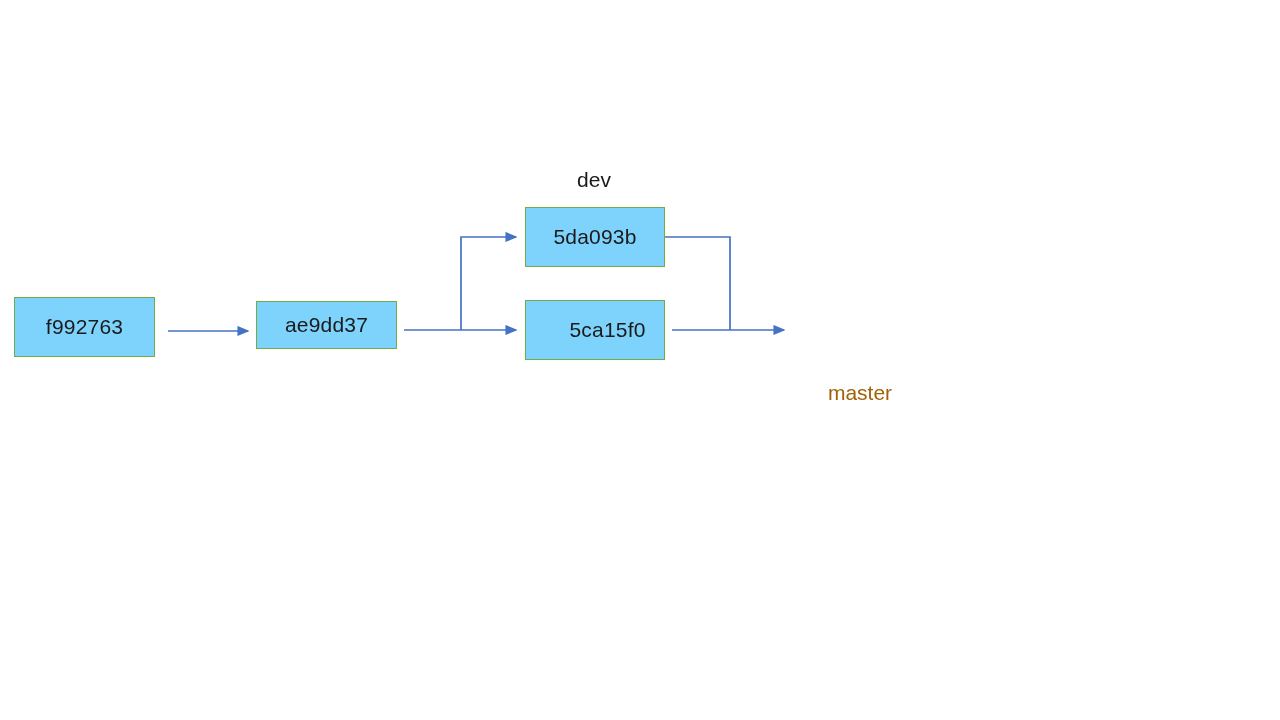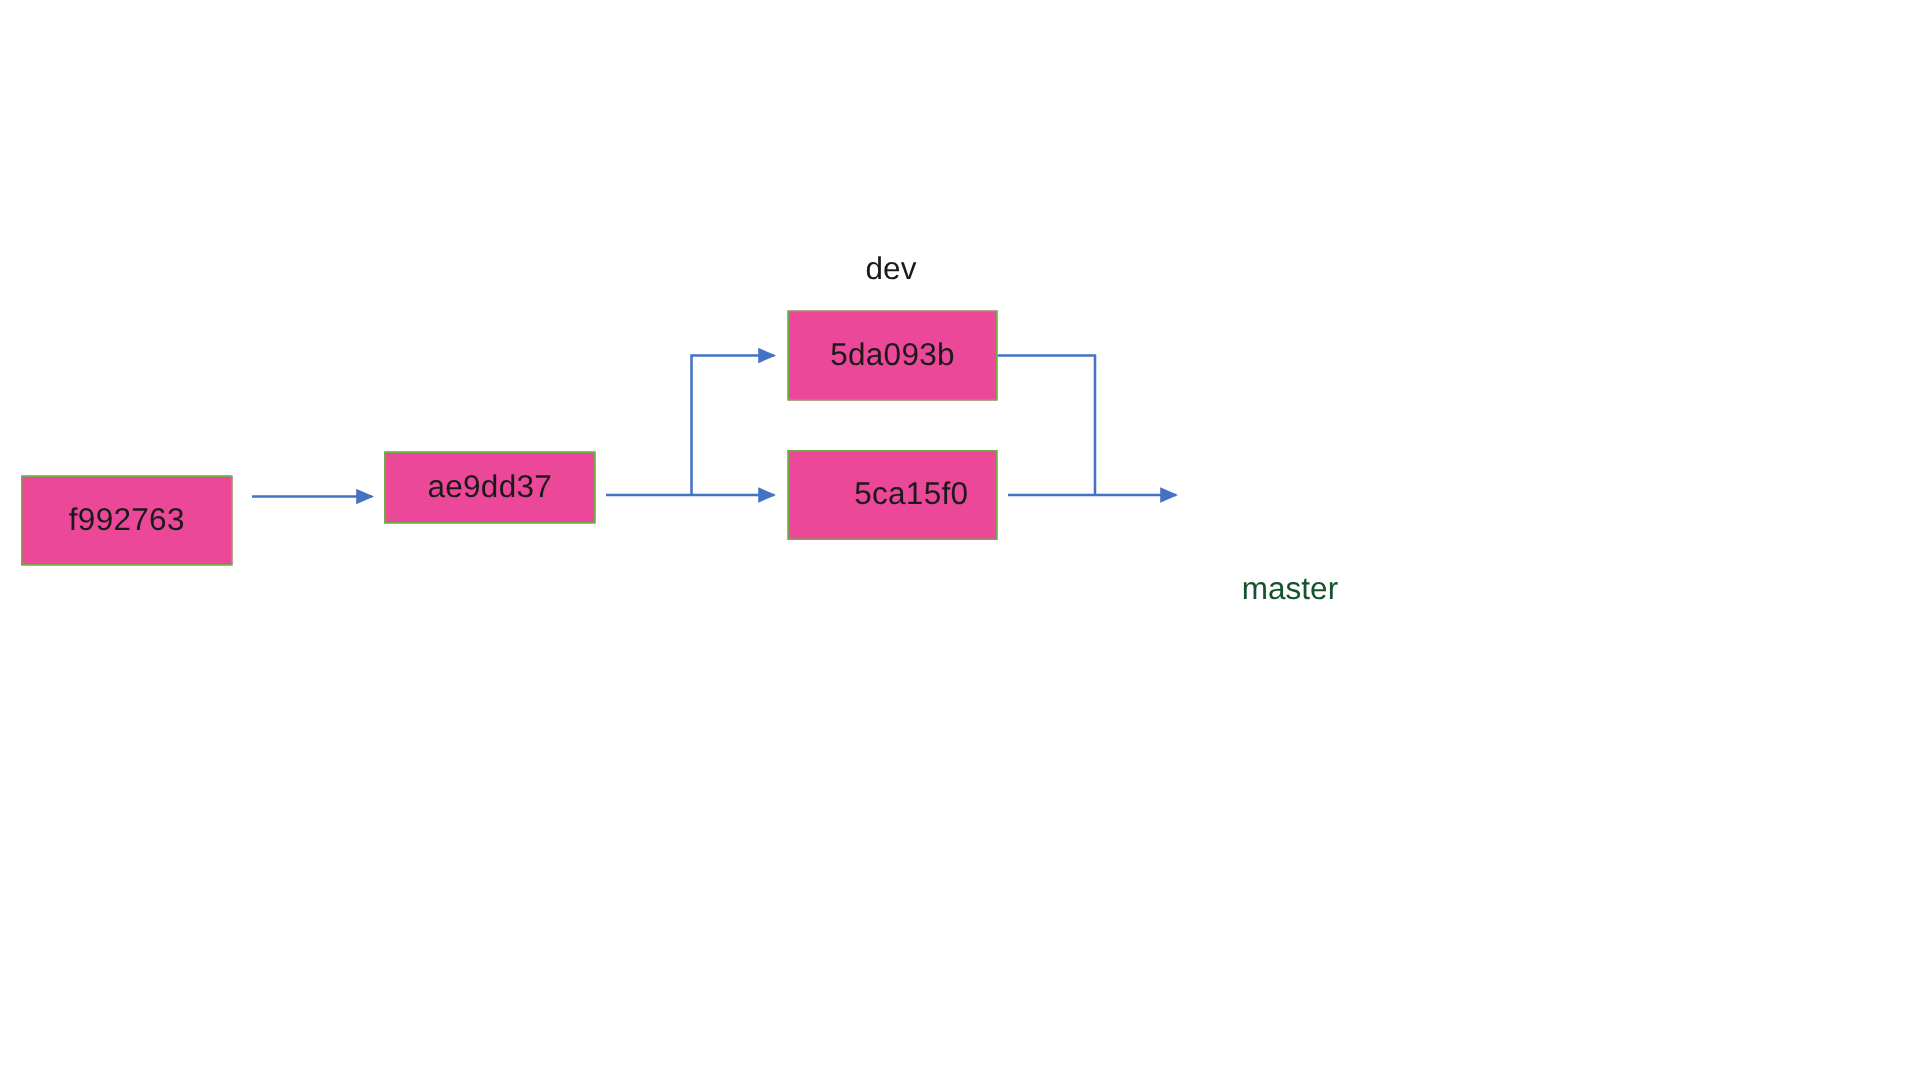--- a/index.html
+++ b/index.html
@@ -21,21 +21,21 @@
   .edges {
     position: absolute;
     left: 0;
     top: 0;
     width: 1280px;
     height: 720px;
   }
   .node {
     position: absolute;
     box-sizing: border-box;
-    background: #ec4899;
+    background: #7dd3fc;
     border: 1px solid #70AD47;
     display: flex;
     align-items: center;
     justify-content: center;
     font-size: 21px;
     color: #1a1a1a;
     letter-spacing: 0.2px;
     z-index: 2;
   }
   .label {
@@ -63,34 +63,34 @@
 
     <path d="M404,330 L516,330" fill="none" stroke="#4472C4" stroke-width="1.7" marker-end="url(#arrowhead)"></path>
 
     <path d="M461,330 L461,237 L516,237" fill="none" stroke="#4472C4" stroke-width="1.7" stroke-linejoin="miter" marker-end="url(#arrowhead)"></path>
 
     <path d="M665,237 L730,237 L730,330" fill="none" stroke="#4472C4" stroke-width="1.7" stroke-linejoin="miter"></path>
 
     <path d="M672,330 L784,330" fill="none" stroke="#4472C4" stroke-width="1.7" marker-end="url(#arrowhead)"></path>
   </svg>
 
-  <div class="node" style="left: 14px; top: 317px; width: 141px; height: 60px; border-color: rgb(112, 173, 71);">
+  <div class="node" style="left: 14px; top: 297px; width: 141px; height: 60px; border-color: rgb(112, 173, 71);">
     <span>f992763</span>
   </div>
 
   <div class="node" style="left: 256px; top: 301px; width: 141px; height: 48px; border-color: rgb(112, 173, 71);">
     <span>ae9dd37</span>
   </div>
 
   <div class="node" style="left: 525px; top: 207px; width: 140px; height: 60px; border-color: rgb(112, 173, 71);">
     <span>5da093b</span>
   </div>
 
   <div class="node" style="left: 525px; top: 300px; width: 140px; height: 60px; border-color: rgb(112, 173, 71); padding-left: 25px;">
     <span>5ca15f0</span>
   </div>
 
 
   <div class="label" style="left: 594px; top: 168px; color: rgb(26, 26, 26);">dev</div>
 
-  <div class="label" style="left: 860px; top: 381px; color: #14532d;">master</div>
+  <div class="label" style="left: 860px; top: 381px; color: #a16207;">master</div>
 
 </div>
 
 </body></html>

